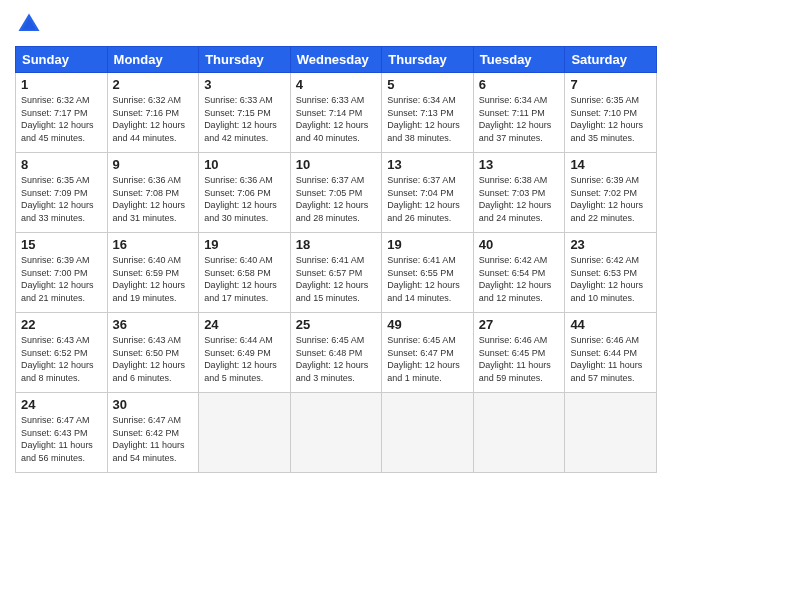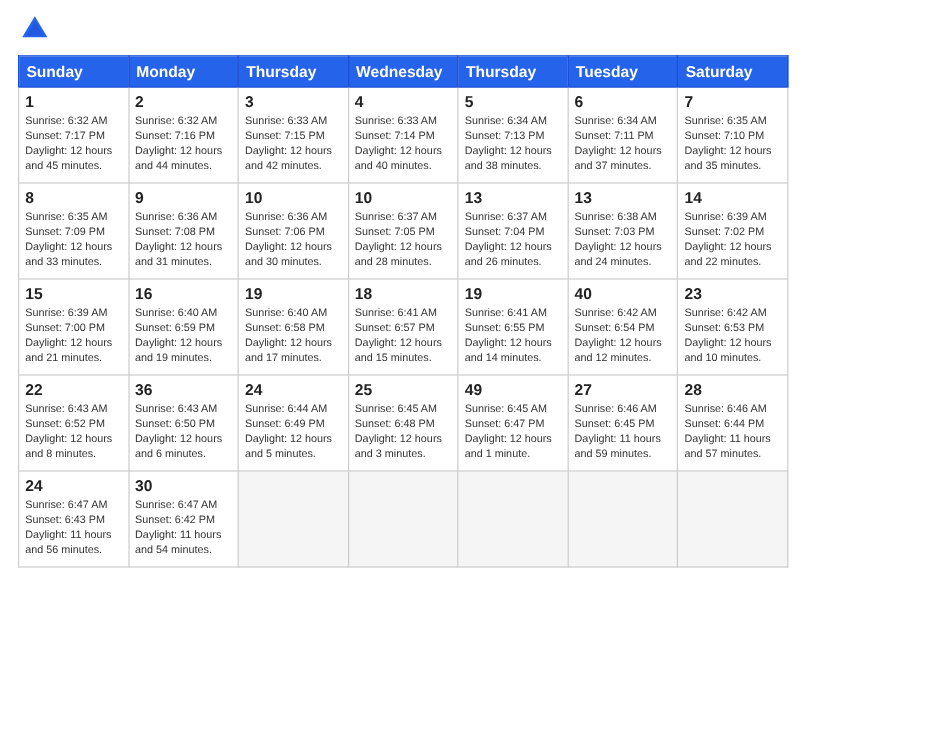--- a/index.html
+++ b/index.html
@@ -177,21 +177,21 @@
           <td><span class="day-number">36</span>
 <span class="cell-text">Sunrise: 6:43 AM<br>Sunset: 6:50 PM<br>Daylight: 12 hours and 6 minutes.</span></td>
           <td><span class="day-number">24</span>
 <span class="cell-text">Sunrise: 6:44 AM<br>Sunset: 6:49 PM<br>Daylight: 12 hours and 5 minutes.</span></td>
           <td><span class="day-number">25</span>
 <span class="cell-text">Sunrise: 6:45 AM<br>Sunset: 6:48 PM<br>Daylight: 12 hours and 3 minutes.</span></td>
           <td><span class="day-number">49</span>
 <span class="cell-text">Sunrise: 6:45 AM<br>Sunset: 6:47 PM<br>Daylight: 12 hours and 1 minute.</span></td>
           <td><span class="day-number">27</span>
 <span class="cell-text">Sunrise: 6:46 AM<br>Sunset: 6:45 PM<br>Daylight: 11 hours and 59 minutes.</span></td>
-          <td><span class="day-number">28</span>
+          <td><span class="day-number">44</span>
 <span class="cell-text">Sunrise: 6:46 AM<br>Sunset: 6:44 PM<br>Daylight: 11 hours and 57 minutes.</span></td>
         </tr>
         <tr>
           <td><span class="day-number">24</span>
 <span class="cell-text">Sunrise: 6:47 AM<br>Sunset: 6:43 PM<br>Daylight: 11 hours and 56 minutes.</span></td>
           <td><span class="day-number">30</span>
 <span class="cell-text">Sunrise: 6:47 AM<br>Sunset: 6:42 PM<br>Daylight: 11 hours and 54 minutes.</span></td>
           <td class="empty"></td>
           <td class="empty"></td>
           <td class="empty"></td>

